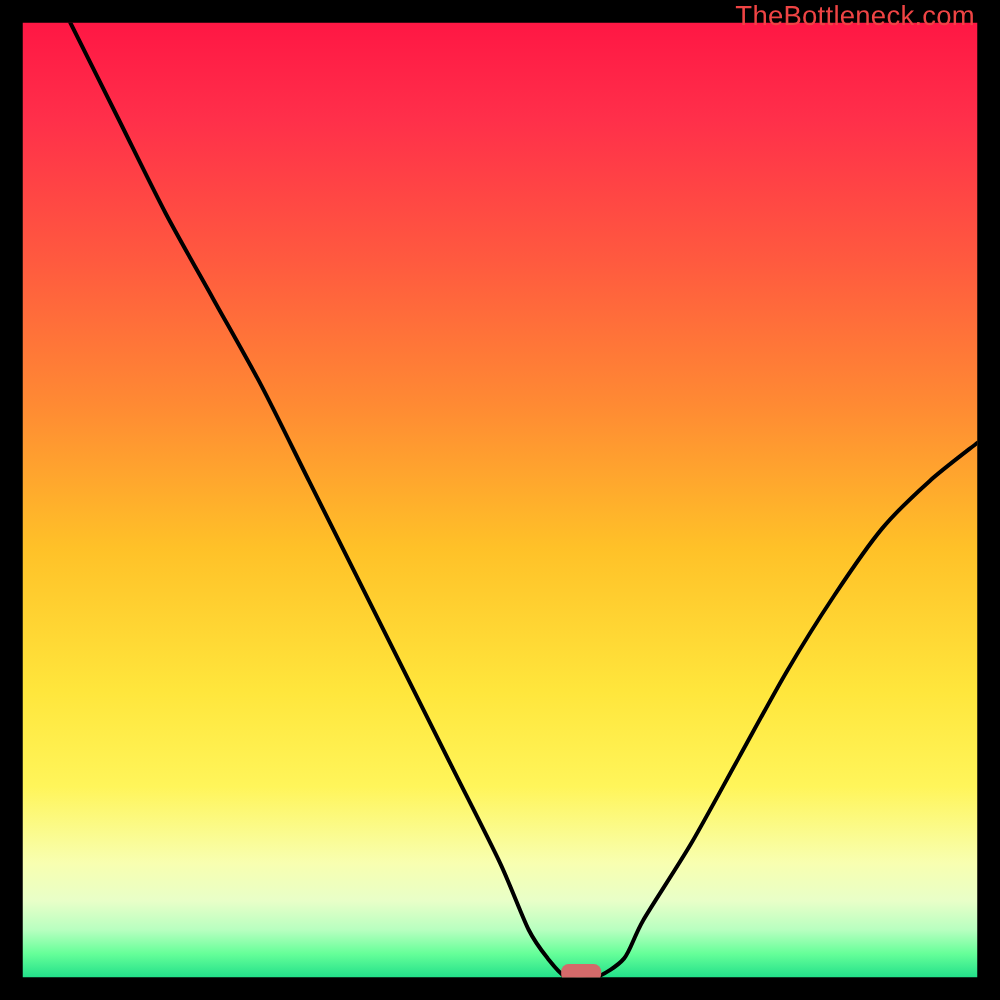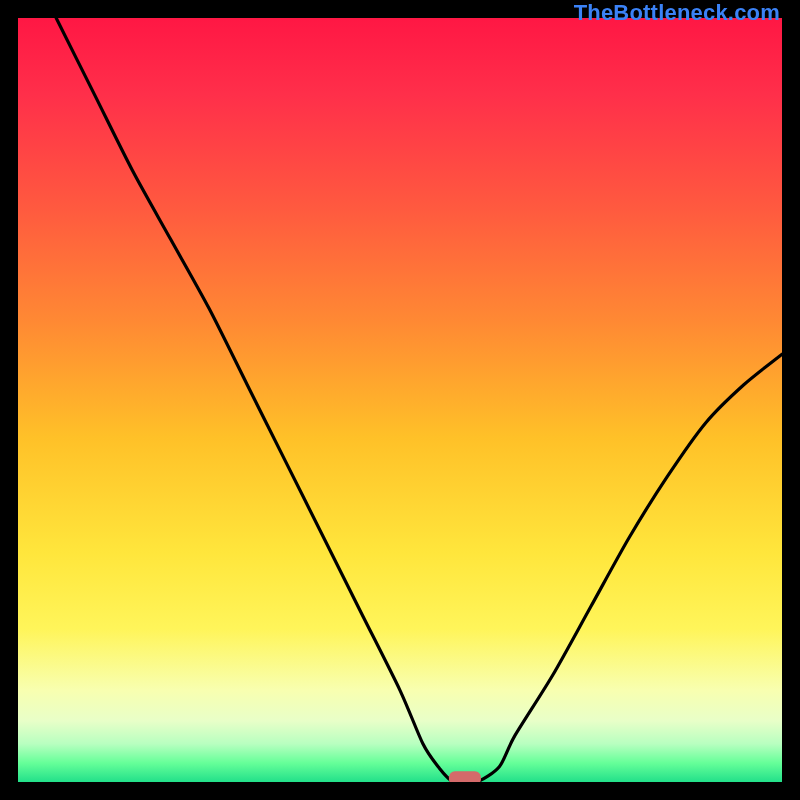--- a/index.html
+++ b/index.html
@@ -23,23 +23,23 @@
     position: absolute;
     left: 0;
     top: 0;
     width: 764px;
     height: 764px;
   }
   .watermark {
     position: absolute;
     top: 0px;
     right: 20px;
-    color: #3b82f6;
+    color: #ef4444;
     font-size: 22px;
-    font-weight: 700;
+    font-weight: 400;
     letter-spacing: 0.2px;
     user-select: none;
   }
   svg {
     display: block;
   }
 </style>
 </head>
 <body>
 

